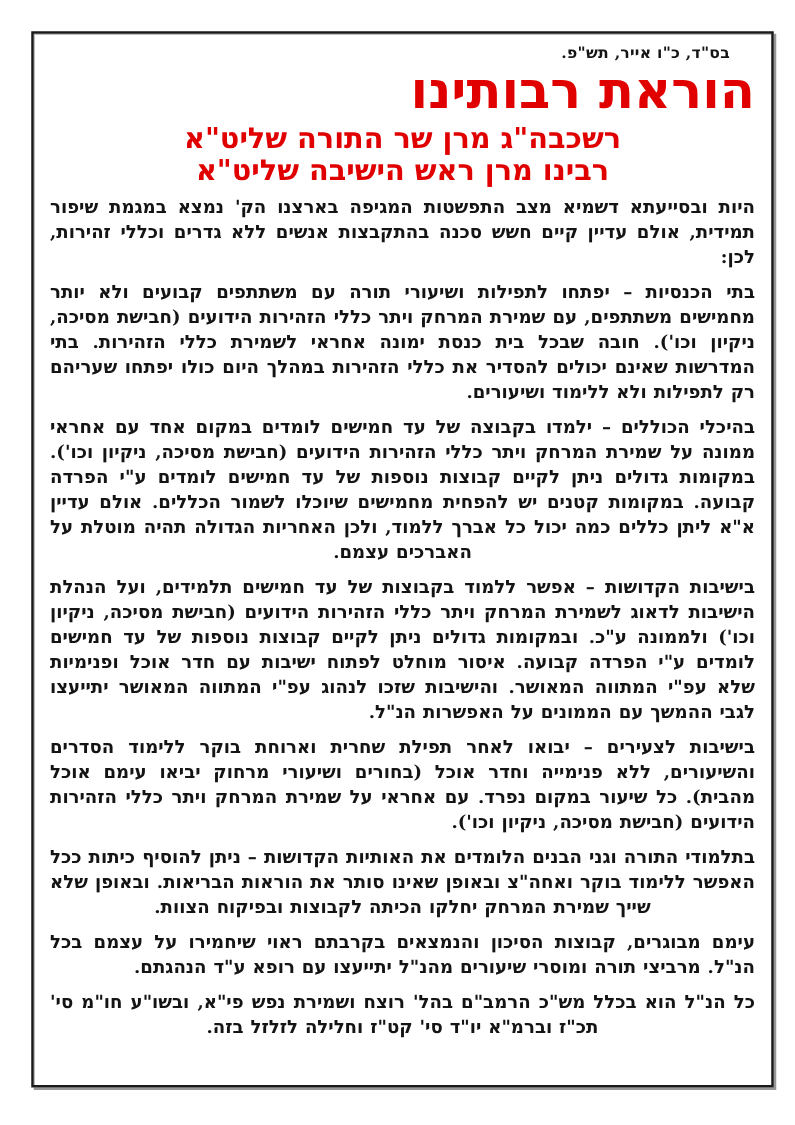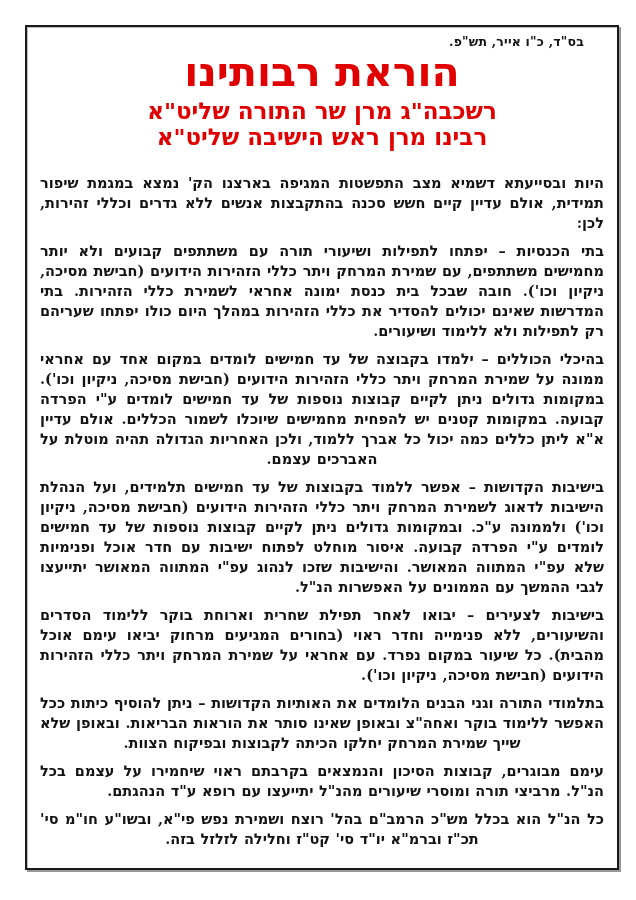--- a/index.html
+++ b/index.html
@@ -32,37 +32,37 @@
     padding:5px 13px 8px 13px;
   }
   .date-line{
     text-align:right;
     font-size:12.5px;
     font-weight:bold;
     padding:2px 20px 0 0;
     letter-spacing:0.2px;
   }
   .main-title{
-    text-align:center;
+    text-align:right;
     color:var(--accent);
     font-size:41px;
     font-weight:bold;
     line-height:1.08;
     margin-top:1px;
   }
   .subtitle{
     text-align:center;
     color:var(--accent);
     font-size:23px;
     font-weight:bold;
     line-height:1.12;
   }
   .subtitle.first{margin-top:4px;}
   .body-text{
-    margin-top:23px;
+    margin-top:6px;
   }
   .body-text p{
     direction:rtl;
     text-align:justify;
     text-align-last:right;
     font-size:14.5px;
     font-weight:bold;
     line-height:1.38;
     margin:0 0 8px 0;
     word-spacing:0.5px;
@@ -83,20 +83,20 @@
 
     <div class="subtitle first">רשכבה"ג מרן שר התורה שליט"א</div>
 
     <div class="subtitle">רבינו מרן ראש הישיבה שליט"א</div>
 
     <div class="body-text">
       <p>היות ובסייעתא דשמיא מצב התפשטות המגיפה בארצנו הק' נמצא במגמת שיפור תמידית, אולם עדיין קיים חשש סכנה בהתקבצות אנשים ללא גדרים וכללי זהירות, לכן:</p>
       <p>בתי הכנסיות – יפתחו לתפילות ושיעורי תורה עם משתתפים קבועים ולא יותר מחמישים משתתפים, עם שמירת המרחק ויתר כללי הזהירות הידועים (חבישת מסיכה, ניקיון וכו'). חובה שבכל בית כנסת ימונה אחראי לשמירת כללי הזהירות. בתי המדרשות שאינם יכולים להסדיר את כללי הזהירות במהלך היום כולו יפתחו שעריהם רק לתפילות ולא ללימוד ושיעורים.</p>
       <p class="last-center">בהיכלי הכוללים – ילמדו בקבוצה של עד חמישים לומדים במקום אחד עם אחראי ממונה על שמירת המרחק ויתר כללי הזהירות הידועים (חבישת מסיכה, ניקיון וכו'). במקומות גדולים ניתן לקיים קבוצות נוספות של עד חמישים לומדים ע"י הפרדה קבועה. במקומות קטנים יש להפחית מחמישים שיוכלו לשמור הכללים. אולם עדיין א"א ליתן כללים כמה יכול כל אברך ללמוד, ולכן האחריות הגדולה תהיה מוטלת על האברכים עצמם.</p>
       <p>בישיבות הקדושות – אפשר ללמוד בקבוצות של עד חמישים תלמידים, ועל הנהלת הישיבות לדאוג לשמירת המרחק ויתר כללי הזהירות הידועים (חבישת מסיכה, ניקיון וכו') ולממונה ע"כ. ובמקומות גדולים ניתן לקיים קבוצות נוספות של עד חמישים לומדים ע"י הפרדה קבועה. איסור מוחלט לפתוח ישיבות עם חדר אוכל ופנימיות שלא עפ"י המתווה המאושר. והישיבות שזכו לנהוג עפ"י המתווה המאושר יתייעצו לגבי ההמשך עם הממונים על האפשרות הנ"ל.</p>
-      <p>בישיבות לצעירים – יבואו לאחר תפילת שחרית וארוחת בוקר ללימוד הסדרים והשיעורים, ללא פנימייה וחדר ראוי (בחורים המגיעים מרחוק יביאו עימם אוכל מהבית). כל שיעור במקום נפרד. עם אחראי על שמירת המרחק ויתר כללי הזהירות הידועים (חבישת מסיכה, ניקיון וכו').</p>
+      <p>בישיבות לצעירים – יבואו לאחר תפילת שחרית וארוחת בוקר ללימוד הסדרים והשיעורים, ללא פנימייה וחדר אוכל (בחורים ושיעורי מרחוק יביאו עימם אוכל מהבית). כל שיעור במקום נפרד. עם אחראי על שמירת המרחק ויתר כללי הזהירות הידועים (חבישת מסיכה, ניקיון וכו').</p>
       <p class="last-center">בתלמודי התורה וגני הבנים הלומדים את האותיות הקדושות – ניתן להוסיף כיתות ככל האפשר ללימוד בוקר ואחה"צ ובאופן שאינו סותר את הוראות הבריאות. ובאופן שלא שייך שמירת המרחק יחלקו הכיתה לקבוצות ובפיקוח הצוות.</p>
       <p>עימם מבוגרים, קבוצות הסיכון והנמצאים בקרבתם ראוי שיחמירו על עצמם בכל הנ"ל. מרביצי תורה ומוסרי שיעורים מהנ"ל יתייעצו עם רופא ע"ד הנהגתם.</p>
       <p class="last-center">כל הנ"ל הוא בכלל מש"כ הרמב"ם בהל' רוצח ושמירת נפש פי"א, ובשו"ע חו"מ סי' תכ"ז וברמ"א יו"ד סי' קט"ז וחלילה לזלזל בזה.</p>
     </div>
 
   </div>
 </div>
 
 </body></html>

